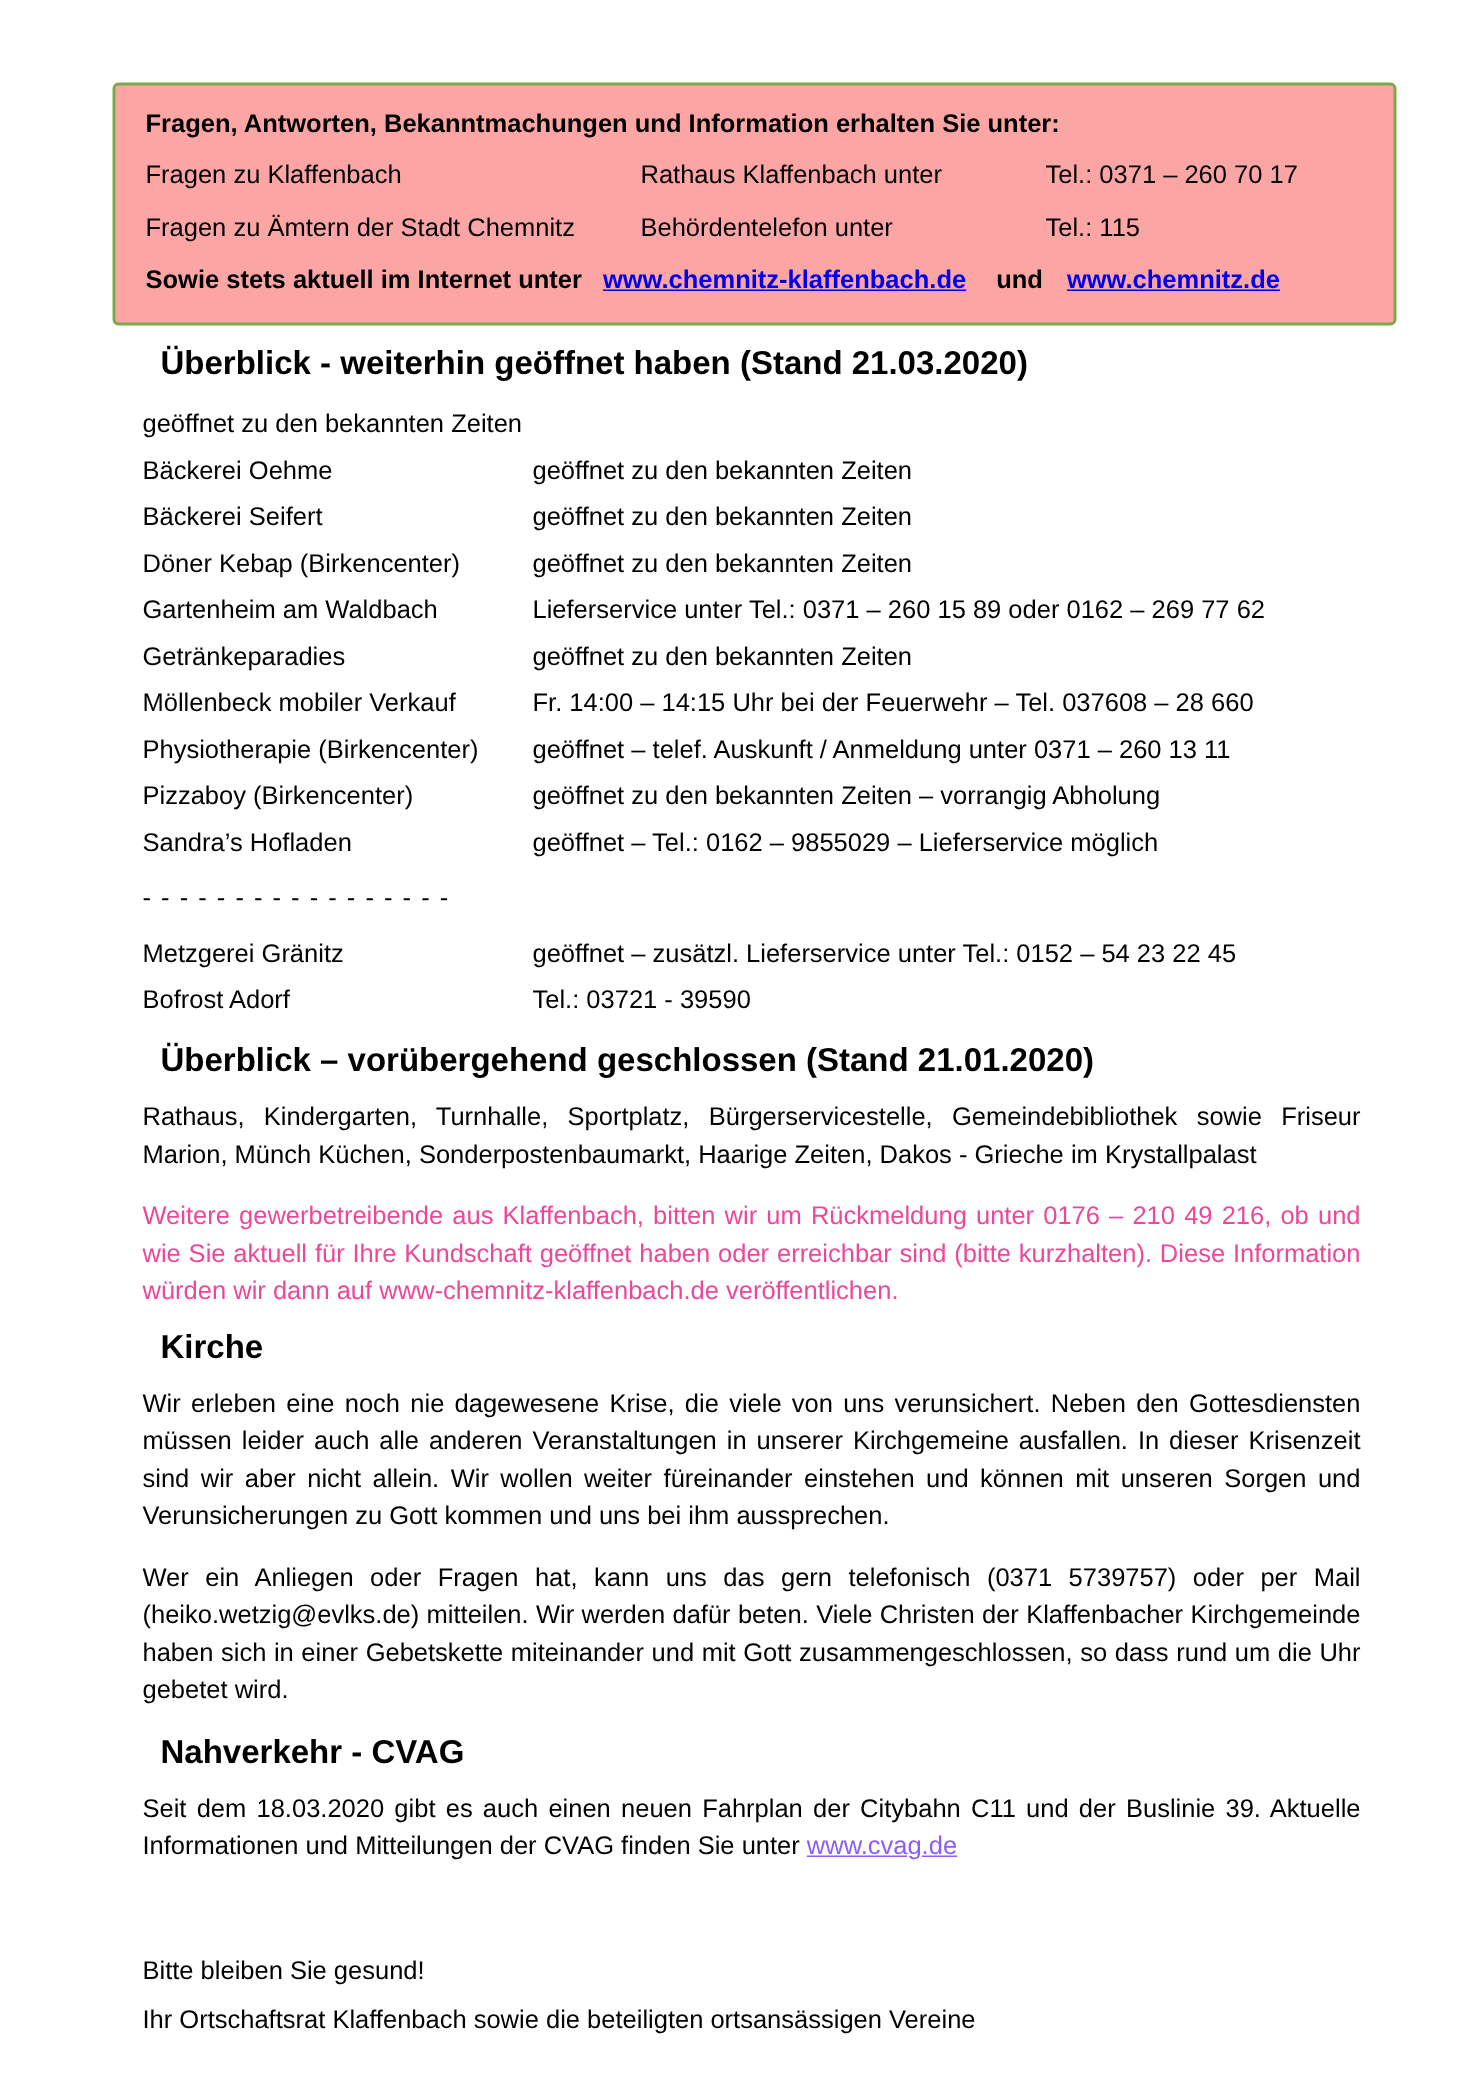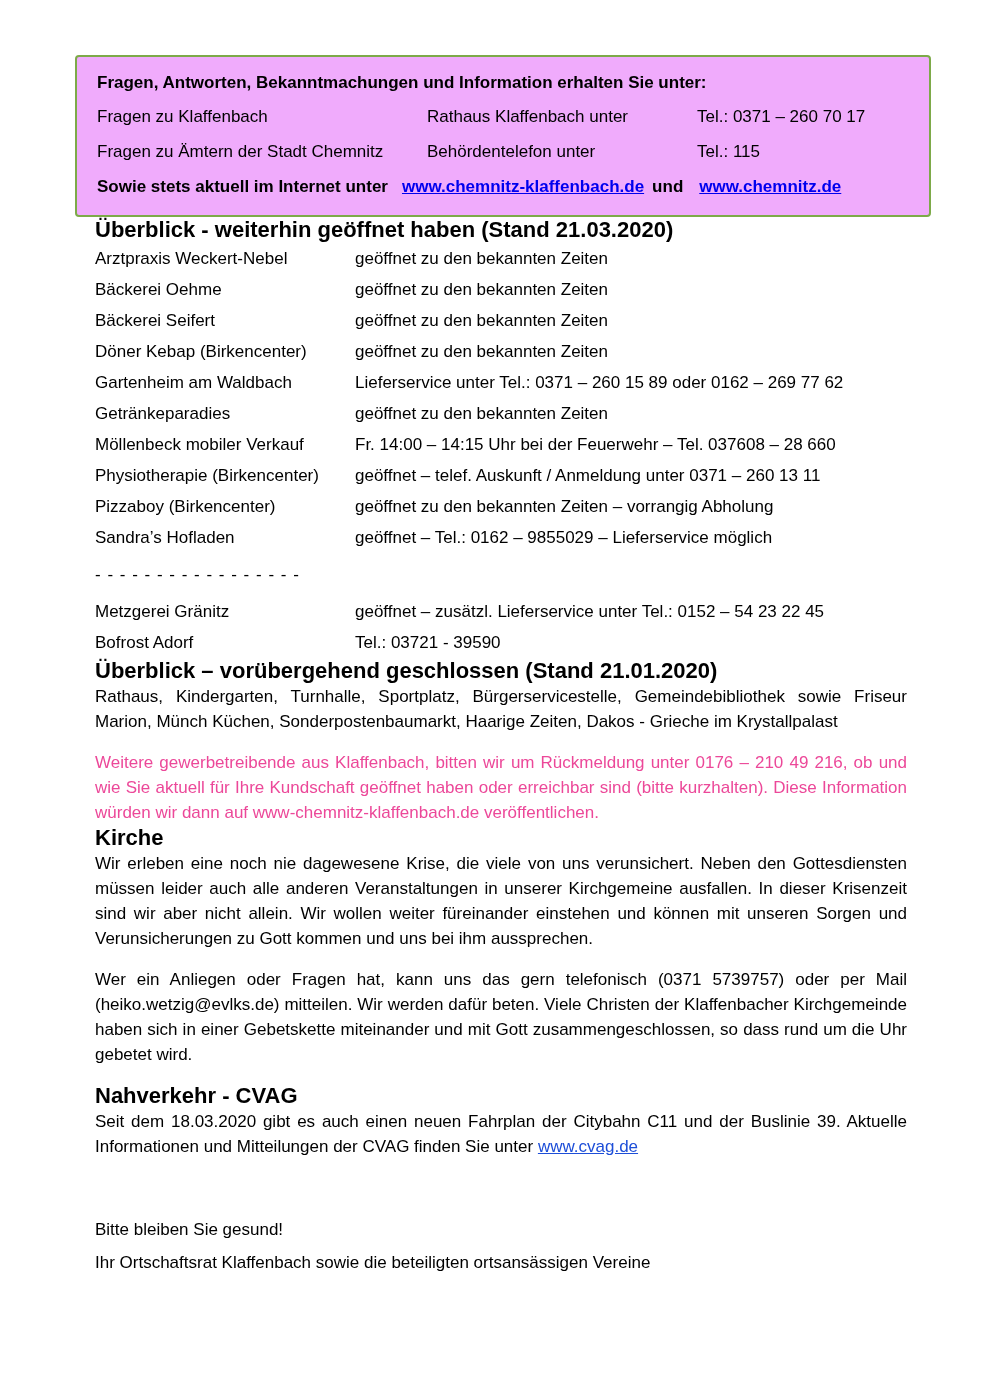--- a/index.html
+++ b/index.html
@@ -14,21 +14,21 @@
     width: 989px;
     height: 1400px;
     background: #ffffff;
     overflow: hidden;
   }
   
   .info-box {
     box-sizing: border-box;
     margin: 55px 0 0 75px;
     width: 856px;
-    background: #f0abfc;
+    background: #fca5a5;
     border: 2px solid #7daa49;
     border-radius: 4px;
     padding: 16px 12px 18px 20px;
     font-size: 17px;
   }
   .info-box-title {
     font-weight: bold;
     margin-bottom: 14px;
   }
   .info-row {
@@ -40,32 +40,32 @@
     font-weight: bold;
     margin-top: 2px;
     white-space: nowrap;
   }
   .internet-line a {
     color: #0000ee;
     text-decoration: underline;
     font-weight: bold;
   }
   .internet-line .lnk1 { margin-left: 14px; }
-  .internet-line .conj { margin-left: 8px; }
+  .internet-line .conj { margin-left: 20px; }
   .internet-line .lnk2 { margin-left: 16px; }
   
   .content {
     width: 812px;
     margin-left: 95px;
     font-size: 17px;
   }
   h2.sec {
     font-size: 22px;
     font-weight: bold;
-    margin: 0;
+    margin: 12px;
     padding: 0;
   }
   .sec-open-h   { margin-top: 42px; margin-bottom: 16px; }
   .sec-closed-h { margin-top: 44px; margin-bottom: 14px; }
   .sec-kirche-h { margin-top: 44px; margin-bottom: 12px; }
   .sec-cvag-h   { margin-top: 46px; margin-bottom: 14px; }
   .open-list .row {
     display: grid;
     grid-template-columns: 260px 1fr;
     line-height: 31px;
@@ -80,21 +80,21 @@
   .para {
     line-height: 25px;
     text-align: justify;
     margin: 0 0 16px 0;
   }
   .para.blue {
     color: #ec4899;
     margin-bottom: 0;
   }
   .para a {
-    color: #1d4ed8;
+    color: #8b5cf6;
     text-decoration: underline;
   }
   .closing-line1 { margin-top: 58px; line-height: 25px; }
   .closing-line2 { margin-top: 8px;  line-height: 25px; }
 </style>
 </head>
 <body>
 
 <div class="page">
 
@@ -117,21 +117,20 @@
       <span>Sowie stets aktuell im Internet unter</span><a class="lnk1" href="#">www.chemnitz-klaffenbach.de</a><span class="conj">und</span><a class="lnk2" href="#">www.chemnitz.de</a>
     </div>
   </div>
 
   <div class="content">
 
     <h2 class="sec sec-open-h">Überblick - weiterhin geöffnet haben (Stand 21.03.2020)</h2>
 
     <div class="open-list">
       <div class="row">
-        <span>Arztpraxis Weckert-Nebel</span>
         <span>geöffnet zu den bekannten Zeiten</span>
       </div>
       <div class="row">
         <span>Bäckerei Oehme</span>
         <span>geöffnet zu den bekannten Zeiten</span>
       </div>
       <div class="row">
         <span>Bäckerei Seifert</span>
         <span>geöffnet zu den bekannten Zeiten</span>
       </div>

